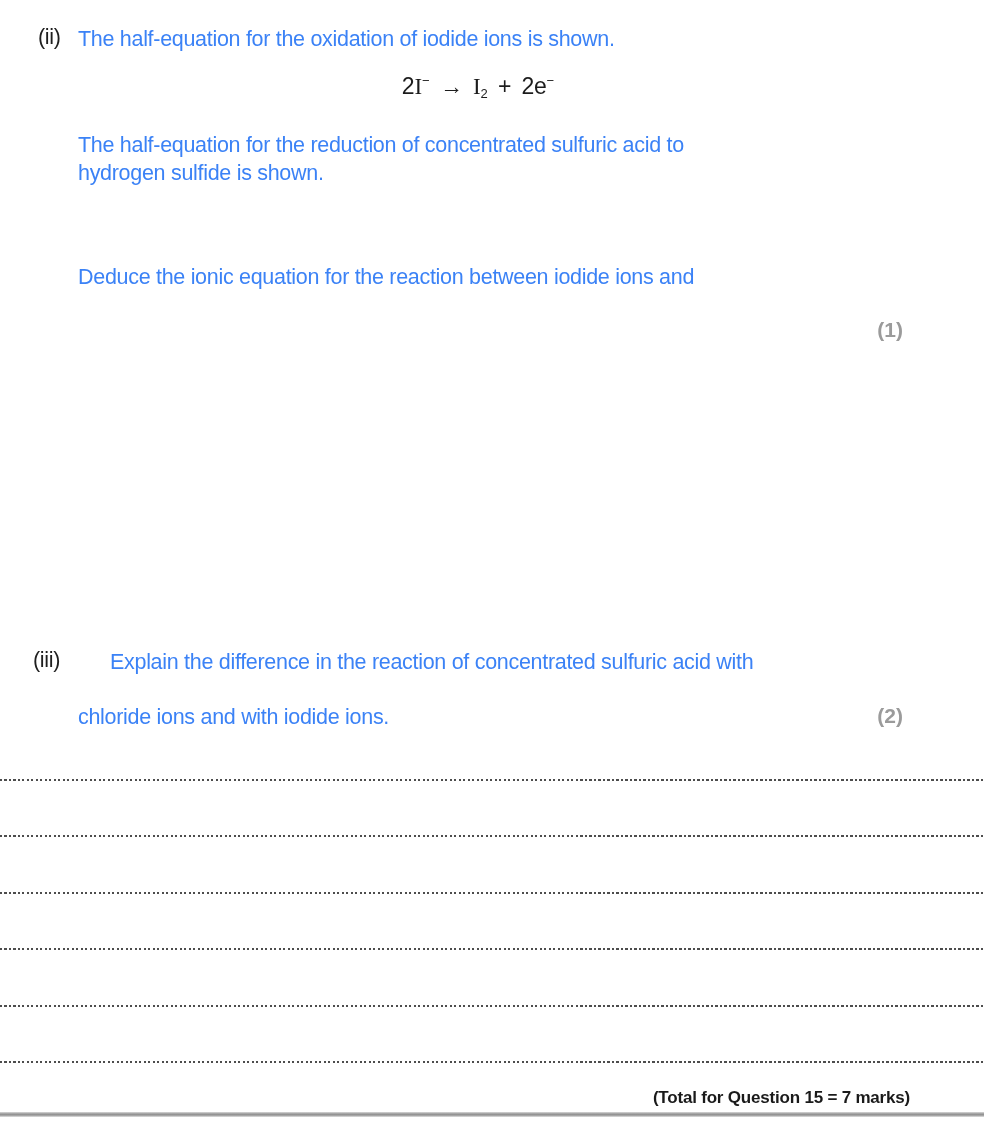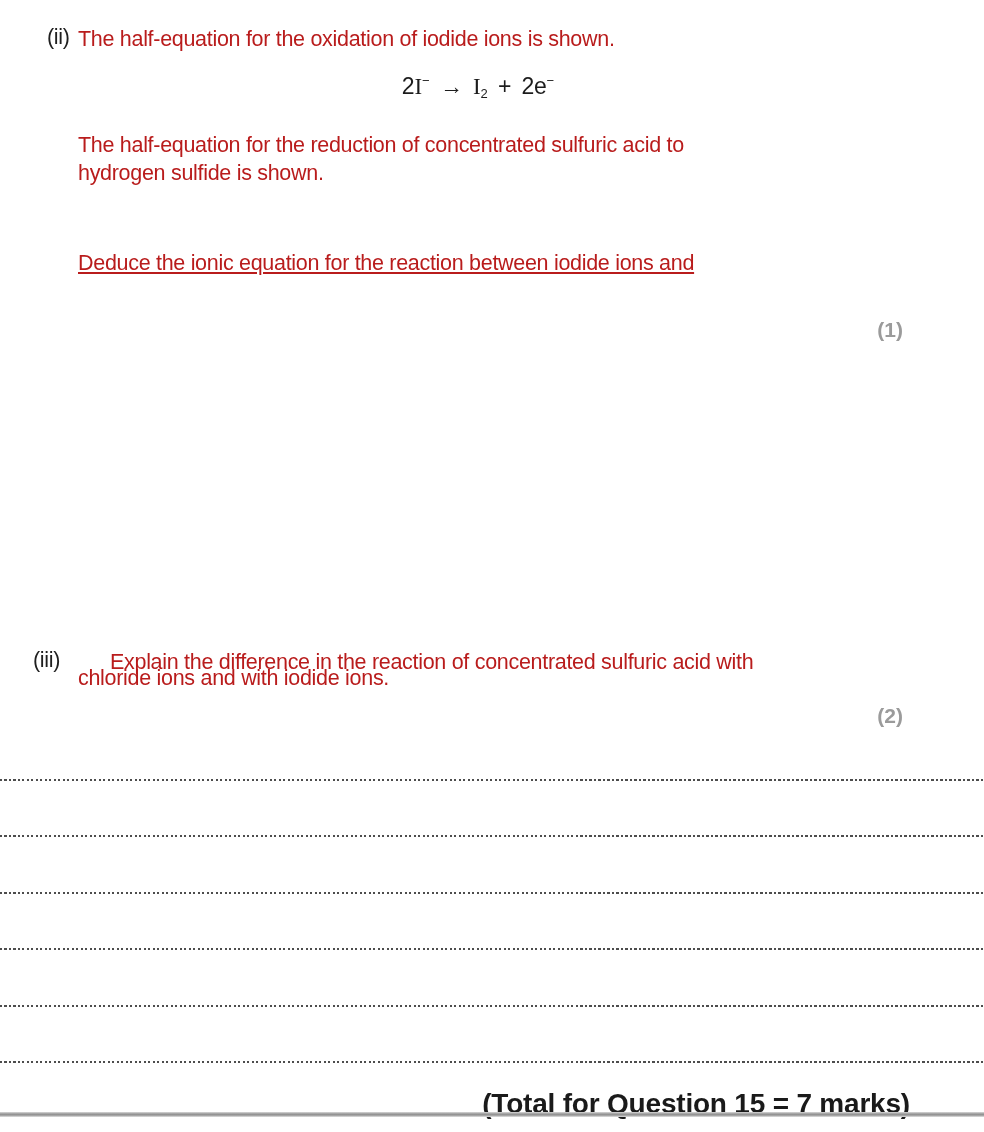--- a/index.html
+++ b/index.html
@@ -14,21 +14,21 @@
     background: #ffffff;
     overflow: hidden;
     font-family: "Liberation Sans", sans-serif;
     color: #1f1f1f;
   }
   .abs { position: absolute; }
   .bodytext {
     font-size: 21.5px;
     letter-spacing: -0.3px;
     line-height: 28px;
-    color: #b91c1c;
+    color: #3b82f6;
     white-space: nowrap;
   }
   .qlabel {
     font-size: 21.5px;
     letter-spacing: -0.3px;
     color: #1f1f1f;
   }
   .equation {
     width: 956px;
     left: 0;
@@ -62,58 +62,58 @@
     text-align: right;
     width: 120px;
   }
   .dotline {
     left: 0;
     width: 984px;
     height: 2px;
     background: repeating-linear-gradient(to right, #4d4d4d 0px, #4d4d4d 2px, rgba(0,0,0,0) 2px, rgba(0,0,0,0) 4.5px);
   }
   .total-line {
-    font-size: 28px;
+    font-size: 17px;
     font-weight: bold;
     color: #1a1a1a;
     text-align: right;
     width: 900px;
     letter-spacing: -0.2px;
     white-space: nowrap;
   }
   .footer-rule {
     left: 0;
     width: 984px;
     height: 5px;
     background: linear-gradient(to bottom, #d9d9d9 0%, #8f8f8f 45%, #a6a6a6 70%, #e3e3e3 100%);
   }
 </style>
 </head>
 <body>
 
 <div id="page">
 
-  <span class="abs qlabel" style="left:47px; top:25px;">(ii)</span>
+  <span class="abs qlabel" style="left:38px; top:25px;">(ii)</span>
   <span class="abs bodytext" style="left:78px; top:25px;">The half-equation for the oxidation of iodide ions is shown.</span>
 
   <div class="abs equation" style="top:73px;"><span>2</span><span class="seg-serif">I</span><span class="seg-sup">−</span><span> → </span><span class="seg-serif">I</span><span class="seg-sub">2</span><span> + 2e</span><span class="seg-sup">−</span></div>
 
   <span class="abs bodytext" style="left:78px; top:131px;">The half-equation for the reduction of concentrated sulfuric acid to</span>
   <span class="abs bodytext" style="left:78px; top:159px;">hydrogen sulfide is shown.</span>
 
 
-  <span class="abs bodytext" style="left:78px; top:249px;text-decoration:underline;">Deduce the ionic equation for the reaction between iodide ions and</span>
+  <span class="abs bodytext" style="left:78px; top:263px;">Deduce the ionic equation for the reaction between iodide ions and</span>
 
   <span class="abs marks" style="left:783px; top:318px;">(1)</span>
 
   <div class="abs" style="left:0; top:360px; width:984px; height:270px;"></div>
 
   <span class="abs qlabel" style="left:33px; top:648px;">(iii)</span>
   <span class="abs bodytext" style="left:78px; top:648px;margin-left:32px;">Explain the difference in the reaction of concentrated sulfuric acid with</span>
-  <span class="abs bodytext" style="left:78px; top:664px;">chloride ions and with iodide ions.</span>
+  <span class="abs bodytext" style="left:78px; top:703px;">chloride ions and with iodide ions.</span>
 
   <span class="abs marks" style="left:783px; top:704px;">(2)</span>
 
   <div id="answer-lines">
       <div class="abs dotline" style="top: 779px;"></div>
       <div class="abs dotline" style="top: 835.4px;"></div>
       <div class="abs dotline" style="top: 891.8px;"></div>
       <div class="abs dotline" style="top: 948.2px;"></div>
       <div class="abs dotline" style="top: 1004.6px;"></div>
       <div class="abs dotline" style="top: 1061px;"></div>

